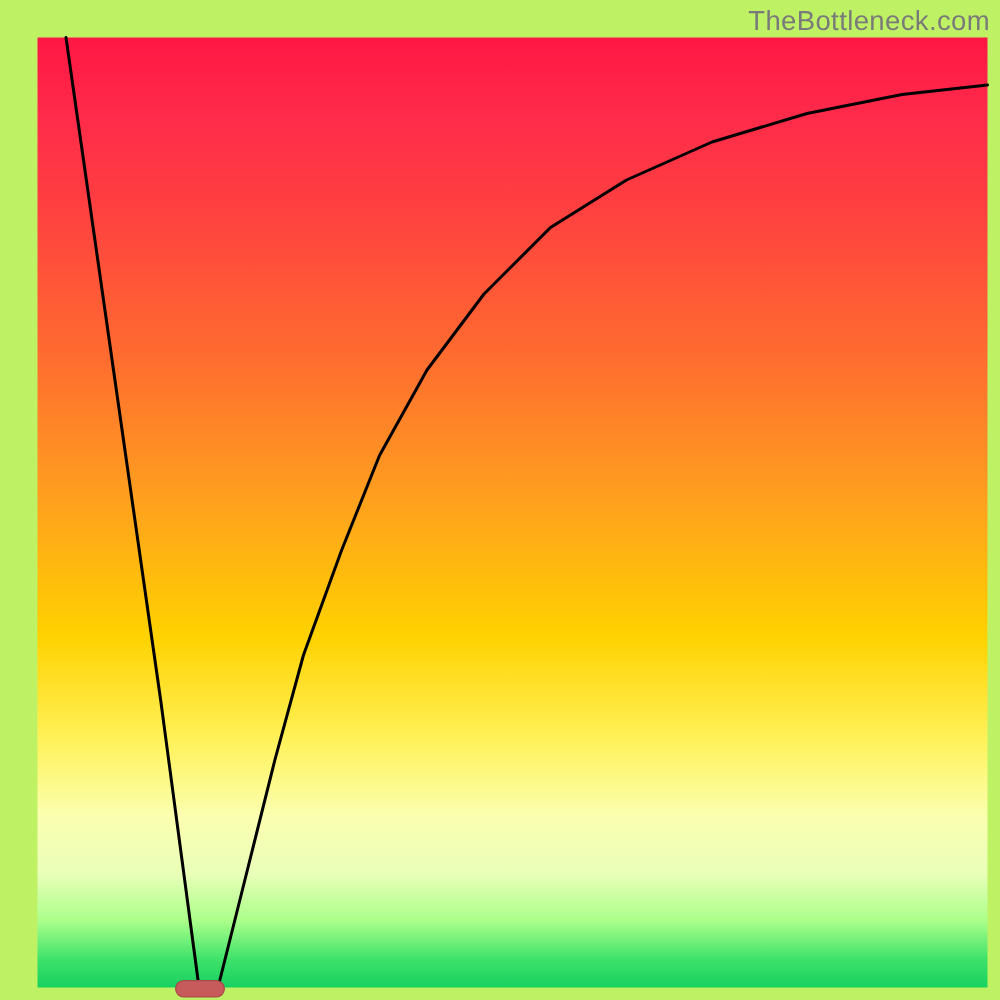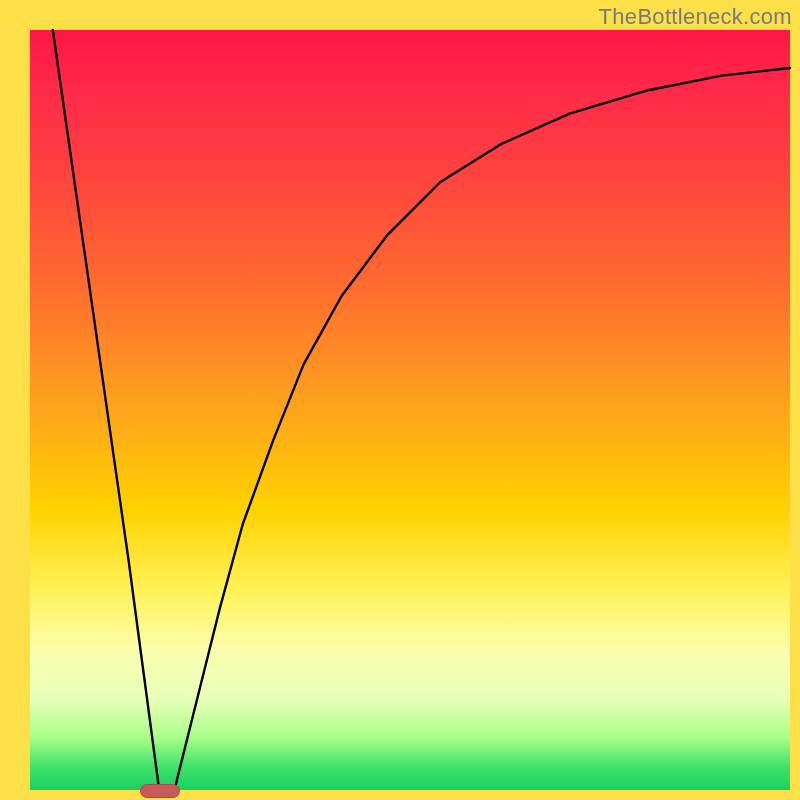--- a/index.html
+++ b/index.html
@@ -8,21 +8,21 @@
     width: 800px;
     height: 800px;
     overflow: hidden;
     background: #000;
     font-family: Arial, Helvetica, sans-serif;
   }
   .frame {
     position: relative;
     width: 800px;
     height: 800px;
-    background: #fde047;
+    background: #bef264;
   }
   .plot {
     position: absolute;
     left: 30px;
     top: 30px;
     width: 760px;
     height: 760px;
     
     background: linear-gradient(to bottom,
       #ff1744 0%,

